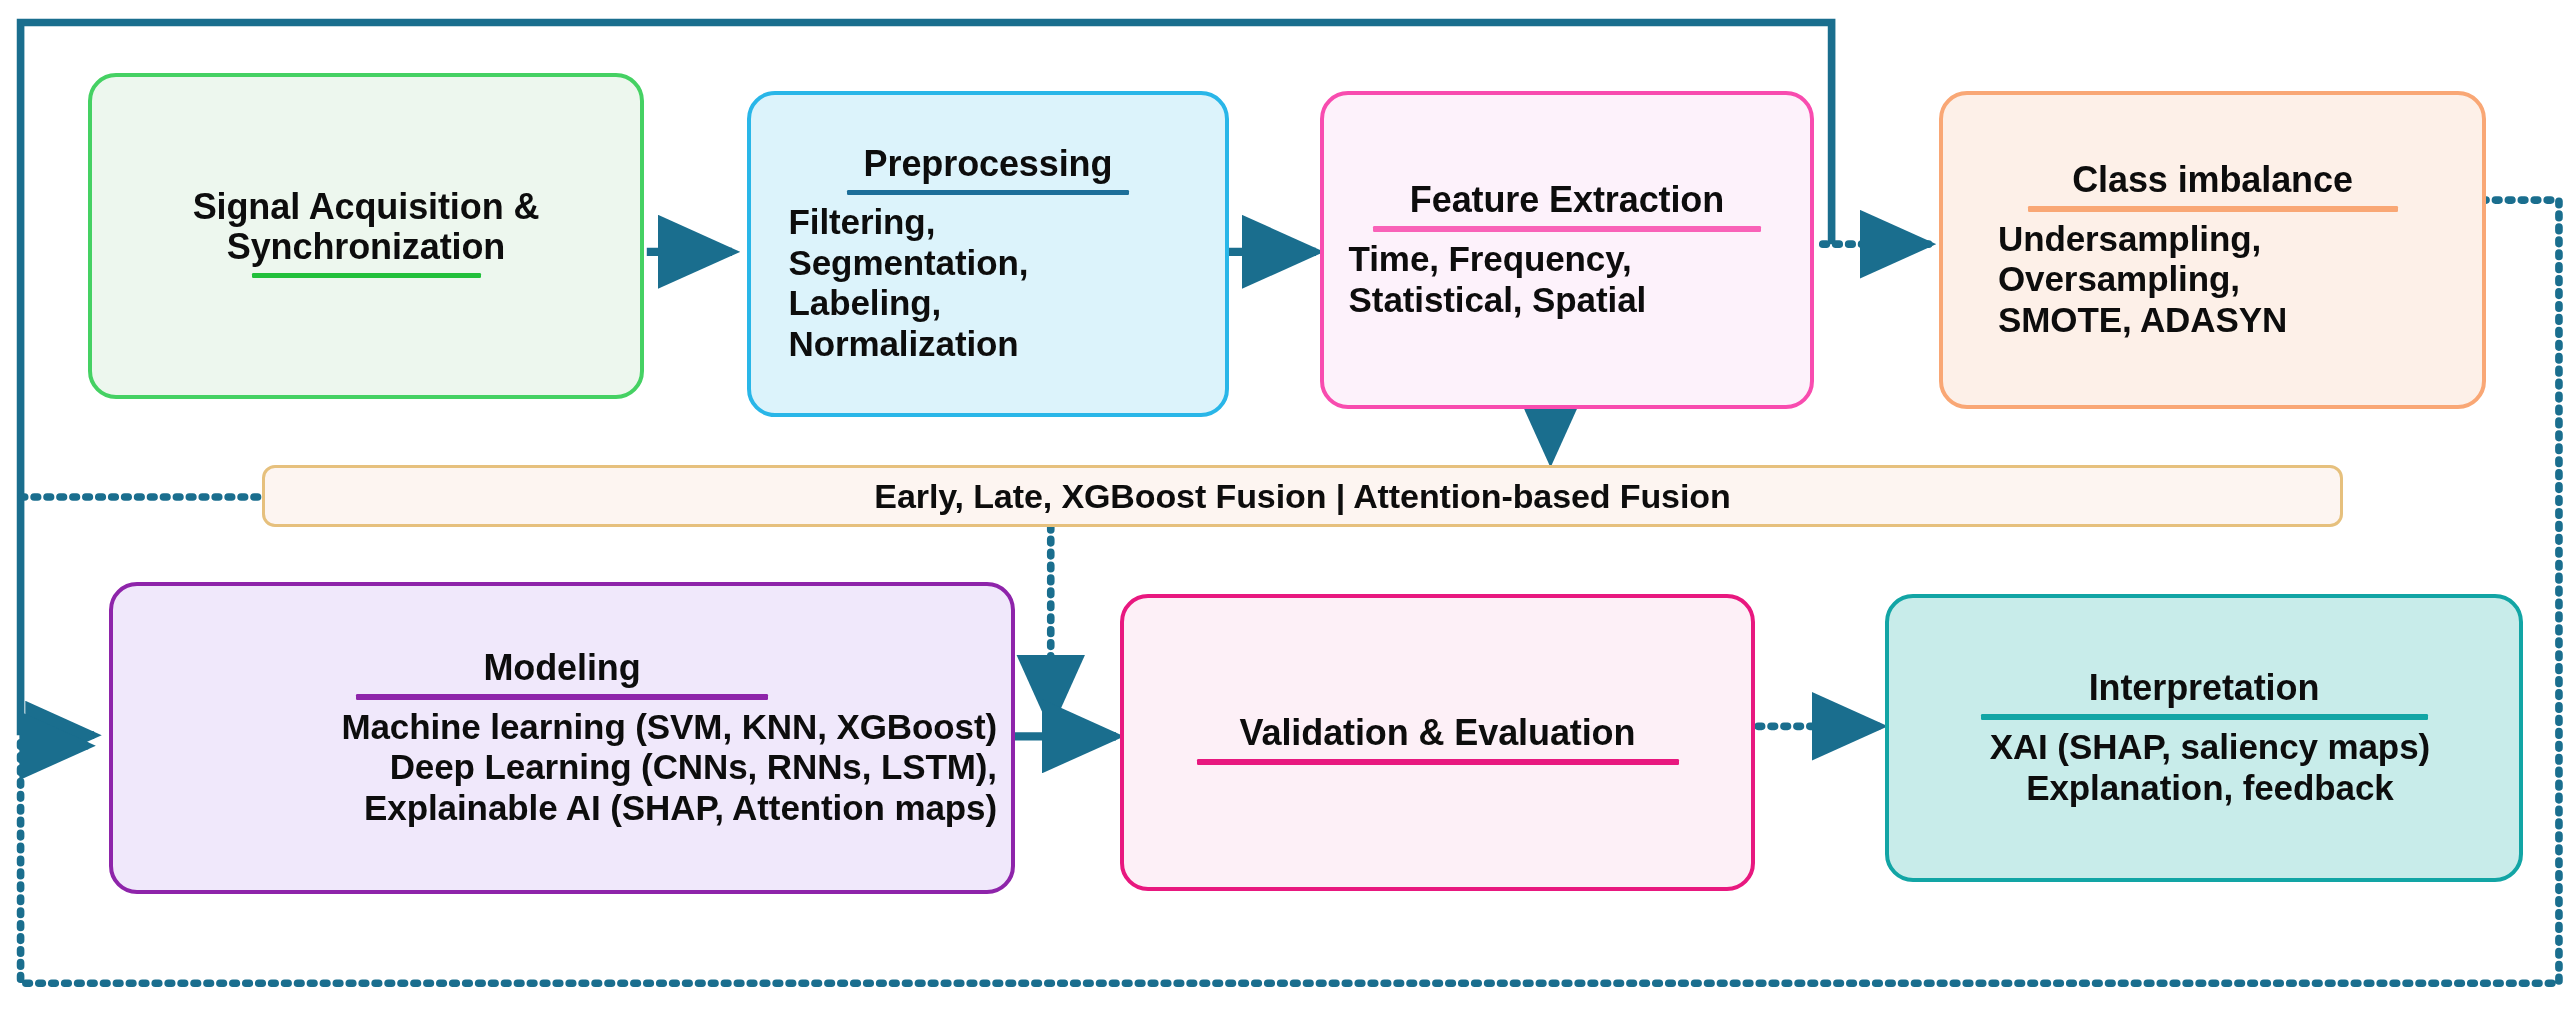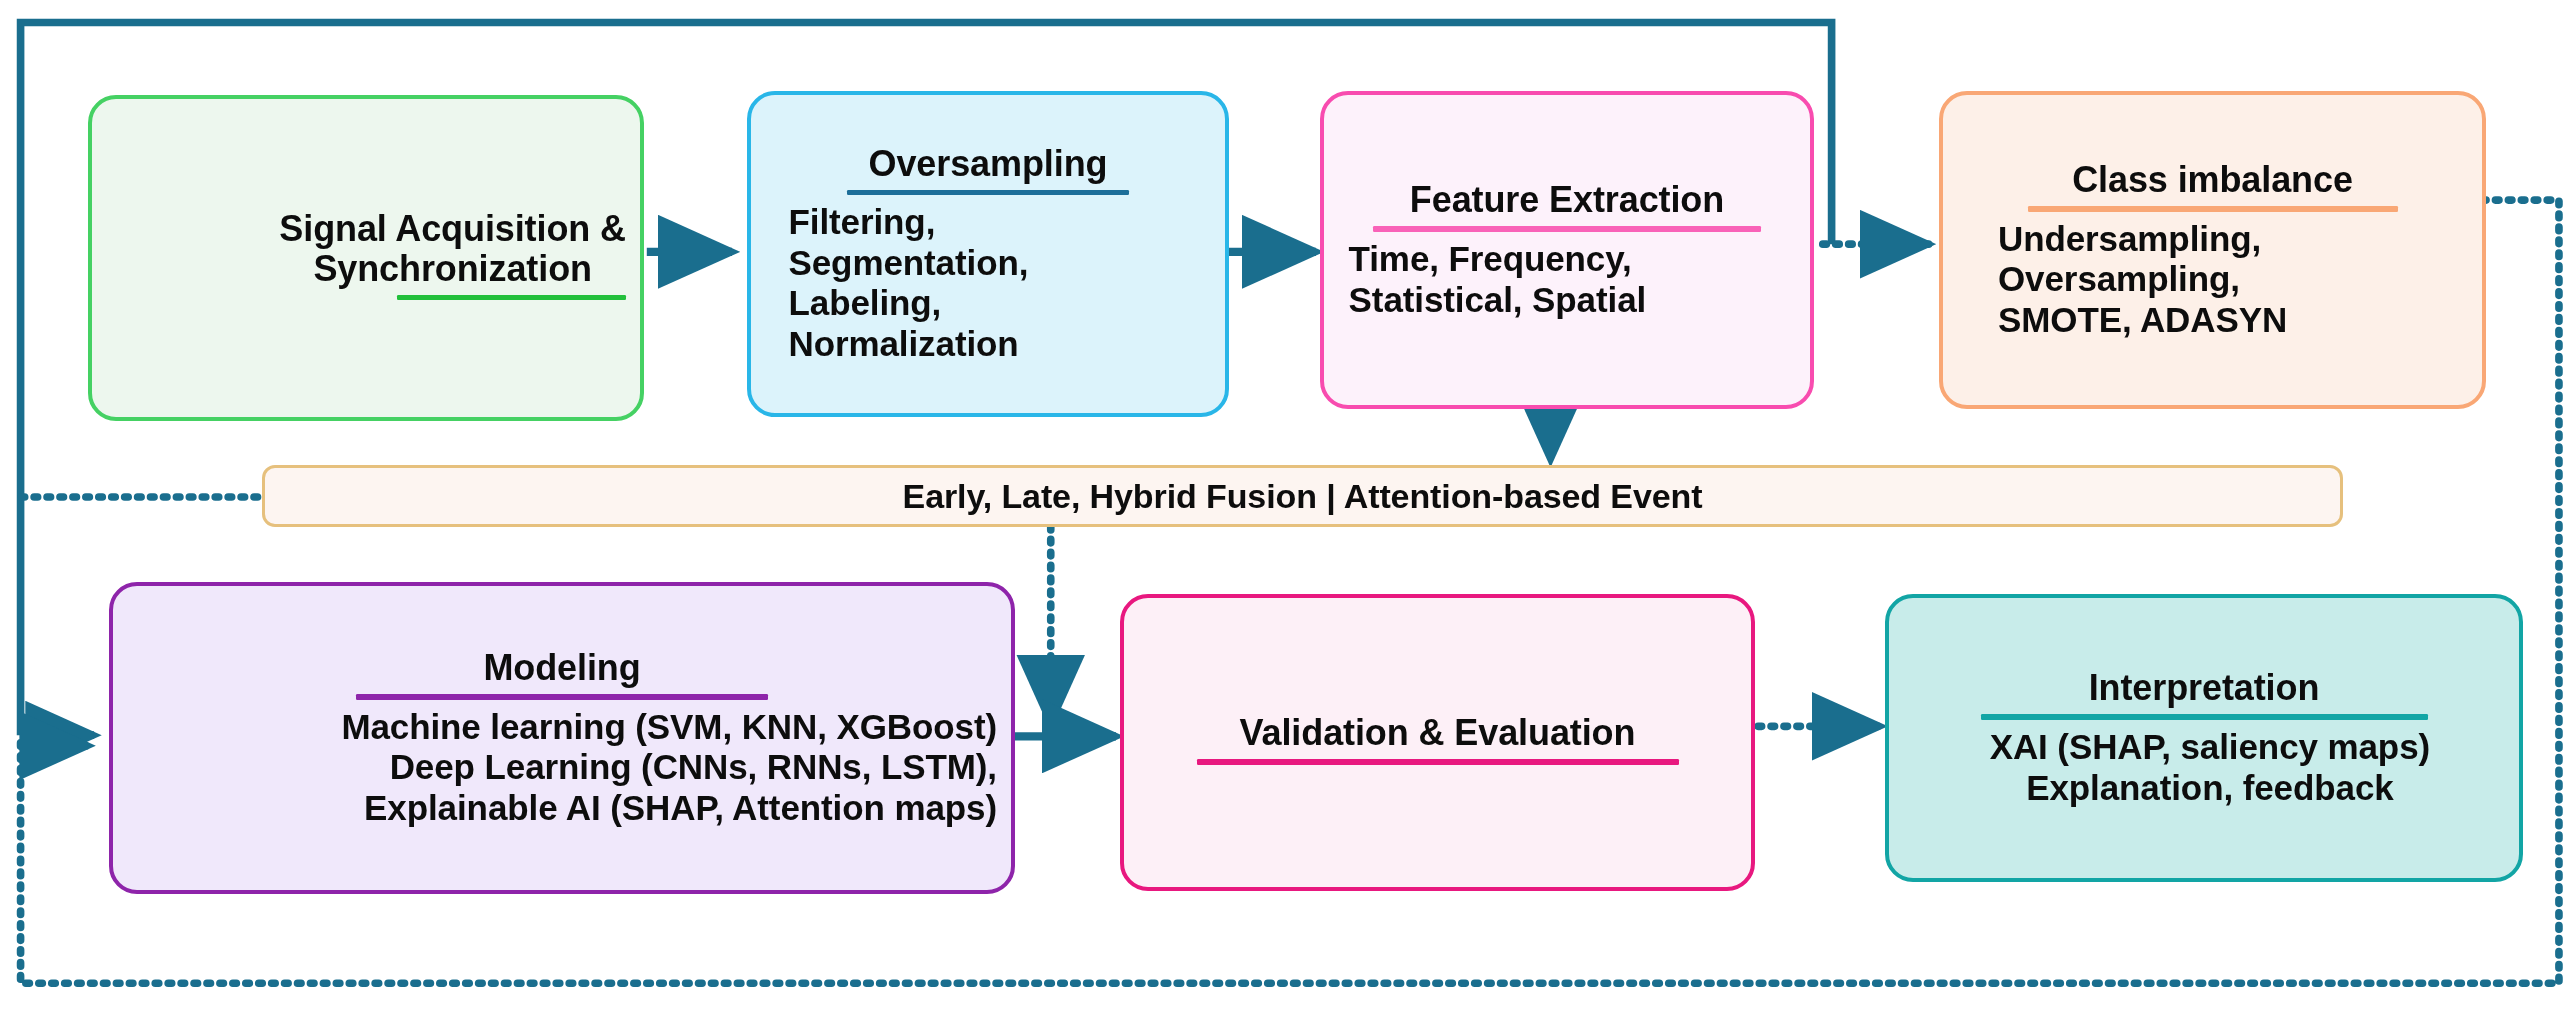--- a/index.html
+++ b/index.html
@@ -31,21 +31,21 @@
     height:5.3px;border-radius:1.2px;margin:5.9px 0 7px 0;
   }
   .node .body{
     font-weight:bold;
     color:#0d0d0d;
     line-height:1.16;
     white-space:pre-line;
     letter-spacing:-0.1px;
   }
   
-  #node-signal      {left:88px;  top:95px;  width:556px;  height:326px;  background:#EDF7EE; border:4.1px solid #45D163;align-items:flex-end;}
+  #node-signal      {left:88px;  top:73px;  width:556px;  height:326px;  background:#EDF7EE; border:4.1px solid #45D163;}
   #node-signal .title{font-size:36px;}
   #node-signal .rule{width:229px;background:#22C03B;}
   #node-signal .body{font-size:35px;text-align:left;width:100%;}
 
   #node-preproc     {left:747px; top:91px;  width:482px;  height:326px;  background:#DCF3FB; border:4.1px solid #29B6E8;}
   #node-preproc .title{font-size:36px;}
   #node-preproc .rule{width:282px;background:#1C6E99;}
   #node-preproc .body{font-size:35px;text-align:left;width:100%;padding-left:23.5px;box-sizing:border-box;}
 
   #node-feature     {left:1320px; top:91px;  width:494px;  height:318px;  background:#FDF2FB; border:4.1px solid #F84CAF;}
@@ -115,21 +115,21 @@
     <path d="M 438,845 L 35,845" fill="none" stroke="#1A6E8E" stroke-width="13" stroke-dasharray="6 16" stroke-linecap="round"></path>
   </svg>
 
   <div class="node" id="node-signal">
     <div class="title">Signal Acquisition &amp;
 Synchronization</div>
     <div class="rule"></div>
   </div>
 
   <div class="node" id="node-preproc">
-    <div class="title">Oversampling</div>
+    <div class="title">Preprocessing</div>
     <div class="rule"></div>
     <div class="body">Filtering,
 Segmentation,
 Labeling,
 Normalization</div>
   </div>
 
   <div class="node" id="node-feature">
     <div class="title">Feature Extraction</div>
     <div class="rule"></div>
@@ -139,21 +139,21 @@
 
   <div class="node" id="node-imbalance">
     <div class="title">Class imbalance</div>
     <div class="rule"></div>
     <div class="body">Undersampling,
 Oversampling,
 SMOTE, ADASYN</div>
   </div>
 
   <div class="node" id="node-fusion">
-    <div class="title">Early, Late, Hybrid Fusion |  Attention-based Event</div>
+    <div class="title">Early, Late, XGBoost Fusion |  Attention-based Fusion</div>
   </div>
 
   <div class="node" id="node-modeling">
     <div class="title">Modeling</div>
     <div class="rule"></div>
     <div class="body">Machine learning (SVM, KNN, XGBoost)
 Deep Learning (CNNs, RNNs, LSTM),
 Explainable AI (SHAP, Attention maps)</div>
   </div>
 

